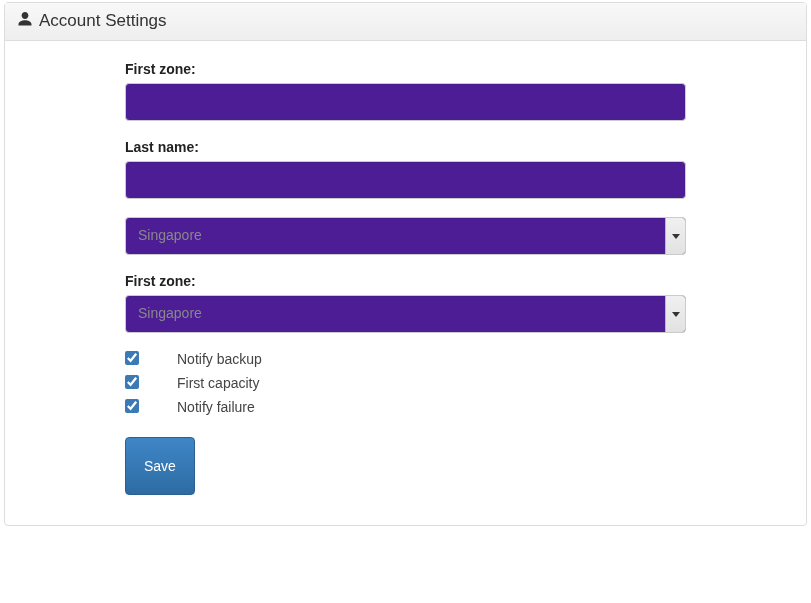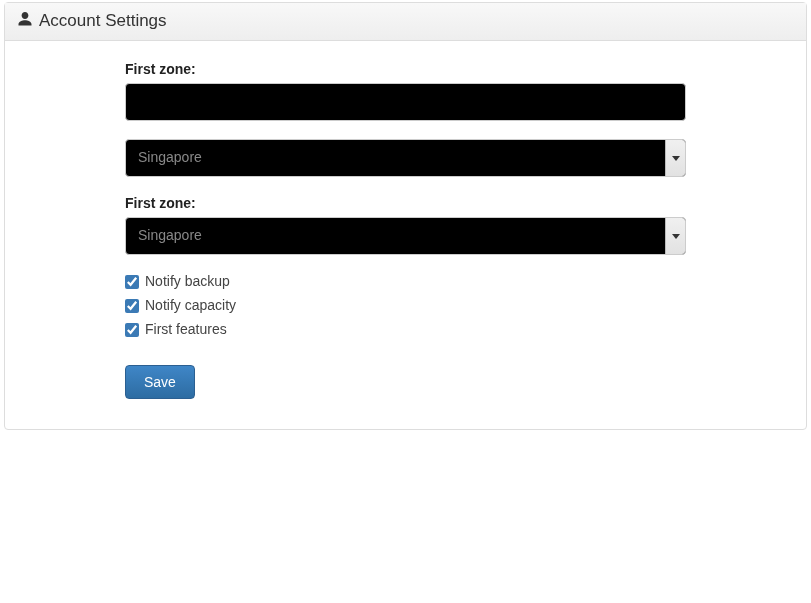--- a/index.html
+++ b/index.html
@@ -42,21 +42,21 @@
       color: #222;
       margin-bottom: 6px;
     }
     .form-control {
       width: 100%;
       height: 38px;
       padding: 6px 12px;
       font-size: 14px;
       line-height: 1.4;
       color: #555;
-      background-color: #000000;
+      background-color: #4c1d95;
       border: 1px solid #ccc;
       border-radius: 4px;
       box-shadow: inset 0 1px 1px rgba(0,0,0,0.06);
     }
     .select-wrap {
       position: relative;
       width: 100%;
     }
     .select-wrap select.form-control {
       -webkit-appearance: none;
@@ -77,36 +77,37 @@
     }
     .select-btn::after{
       content:"";
       width:0;height:0;
       border-left:4px solid transparent;
       border-right:4px solid transparent;
       border-top:5px solid #333;
     }
     .checkbox-row {
       display: flex;
-      align-items: flex-end;
+      align-items: flex-start;
       margin-bottom: 8px;
       color: #444;
+      gap: 32px;
     }
     .checkbox-row input[type=checkbox]{
       margin-right: 6px;
       accent-color: #3b7ab5;
       width: 14px; height: 14px;
     }
     .btn-primary {
-      margin-top: 20px;
+      margin-top: 14px;
       background: linear-gradient(#3f86c7,#2d6ca2);
       border: 1px solid #2b5f91;
       color: #fff;
       font-size: 14px;
-      padding: 8px 18px;
+      padding: 20px 18px;
       border-radius: 4px;
       cursor: pointer;
     }
   </style>
 </head>
 <body>
 
 <div class="panel">
   <div class="panel-header">
     <span>
@@ -117,20 +118,24 @@
     <span>Account Settings</span>
   </div>
 
   <div class="panel-body">
 
     <div class="form-group">
       <label class="form-label">First zone:</label>
       <input type="text" class="form-control" value="" style="">
     </div>
 
+    <div class="form-group">
+      <label class="form-label">Last name:</label>
+      <input type="text" class="form-control" value="" style="">
+    </div>
 
     <div class="form-group">
       <div class="select-wrap">
         <select class="form-control">
           <option>Singapore</option>
         </select>
         <span class="select-btn"></span>
       </div>
     </div>
 
@@ -144,24 +149,24 @@
       </div>
     </div>
 
     <div>
       <div class="checkbox-row">
         <input type="checkbox" checked="" style="">
         <span>Notify backup</span>
       </div>
       <div class="checkbox-row">
         <input type="checkbox" checked="" style="">
-        <span>Notify capacity</span>
+        <span>First capacity</span>
       </div>
       <div class="checkbox-row">
         <input type="checkbox" checked="" style="">
-        <span>First features</span>
+        <span>Notify failure</span>
       </div>
     </div>
 
     <button class="btn-primary">Save</button>
 
   </div>
 </div>
 
 </body></html>

